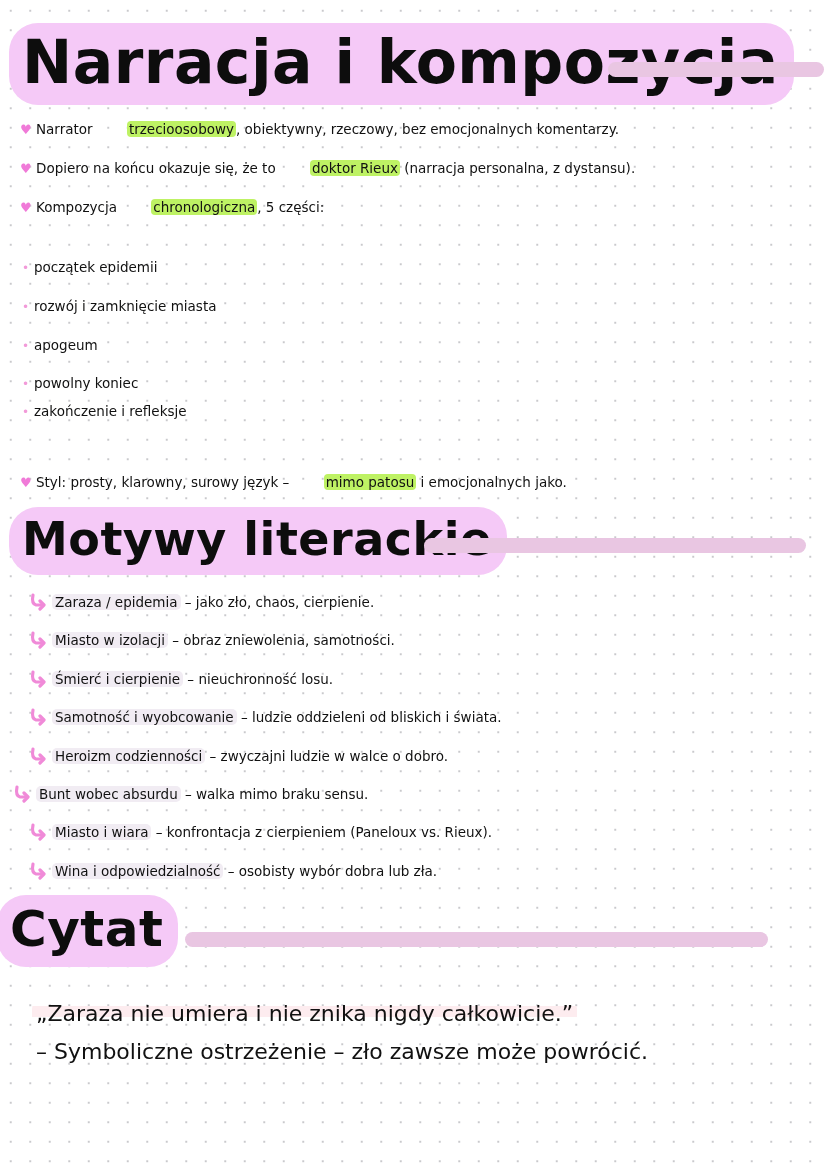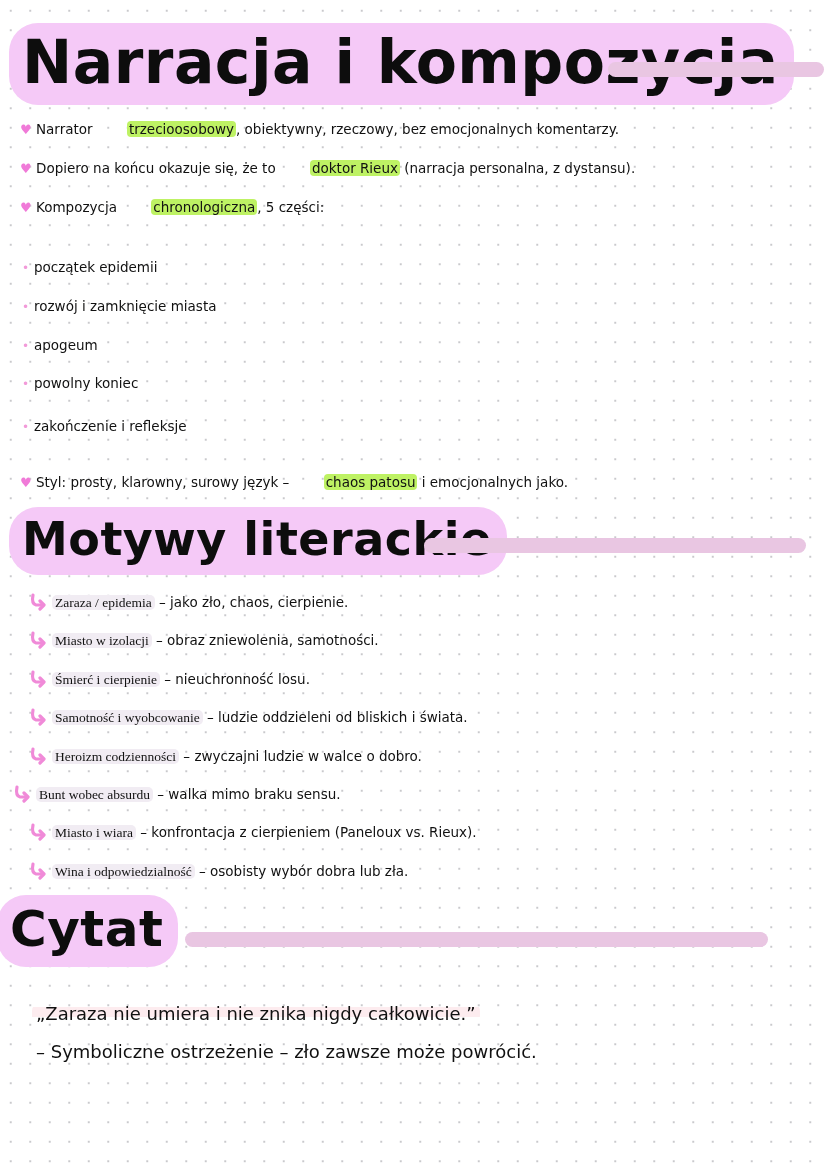--- a/index.html
+++ b/index.html
@@ -65,26 +65,26 @@
     padding-left: 2px;
   }
   .arrow {
     display: inline-block;
     width: 22px;
     height: 18px;
     vertical-align: -4px;
     margin-right: 2px;
   }
   .hl-pink { background: #bef264; border-radius: 4px; padding: 0 2px; margin-left: 30px; }
-  .hl-lav { background: #f1ecf3; border-radius: 5px; padding: 0 3px; font-family: Liberation Serif, serif; }
+  .hl-lav { background: #f1ecf3; border-radius: 5px; padding: 0 3px; }
 
   .quote {
     position: absolute;
     left: 32px;
-    font-size: 18px;
+    font-size: 22px;
     line-height: 30px;
     white-space: nowrap;
     color: #111;
   }
   .quote-1 { top: 999px; }
   .quote-1 .q-text { background: linear-gradient(to bottom, transparent 20%, #fdecef 20%, #fdecef 65%, transparent 65%); border-radius: 8px; padding: 0 4px; }
   .quote-2 { top: 1037px; left: 36px; }
 </style>
 </head>
 <body>
@@ -107,26 +107,26 @@
 </div>
 <div class="line" style="top:296px;">
   <span class="dot">•</span><span>rozwój i zamknięcie miasta</span>
 </div>
 <div class="line" style="top:335px;">
   <span class="dot">•</span><span>apogeum</span>
 </div>
 <div class="line" style="top:373px;">
   <span class="dot">•</span><span>powolny koniec</span>
 </div>
-<div class="line" style="top:416px;">
+<div class="line" style="top:401px;">
   <span class="dot">•</span><span>zakończenie i refleksje</span>
 </div>
 
 <div class="line" style="top:472px;">
-  <span class="heart">♥</span><span>Styl: prosty, klarowny, surowy język – </span><span class="hl-pink">chaos patosu</span><span> i emocjonalnych jako.</span>
+  <span class="heart">♥</span><span>Styl: prosty, klarowny, surowy język – </span><span class="hl-pink">mimo patosu</span><span> i emocjonalnych jako.</span>
 </div>
 
 <div class="section-title title-2">Motywy literackie</div>
 <div class="header-bar bar-2"></div>
 
 <div id="motif-list">
     <div class="line" style="top: 592px; left: 28px;">
     <svg class="arrow" viewBox="0 0 22 18">
       <path d="M5 2 C4 7, 4 11, 8 12 L15 12" fill="none" stroke="#f08ad8" stroke-width="3.2" stroke-linecap="round"></path>
       <path d="M12 8 L16 12 L12 16" fill="none" stroke="#f08ad8" stroke-width="3.2" stroke-linecap="round" stroke-linejoin="round"></path>

